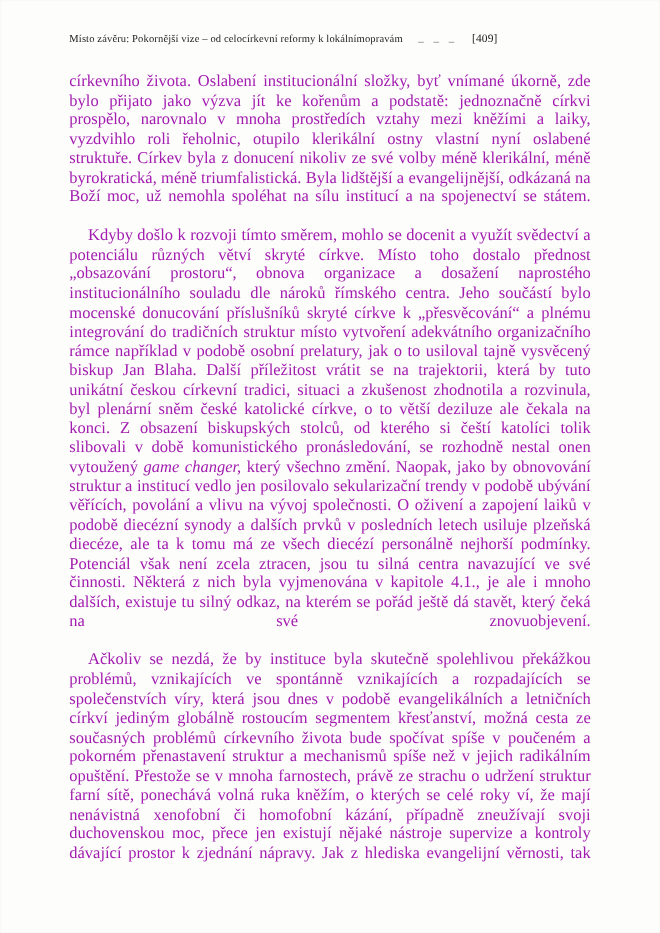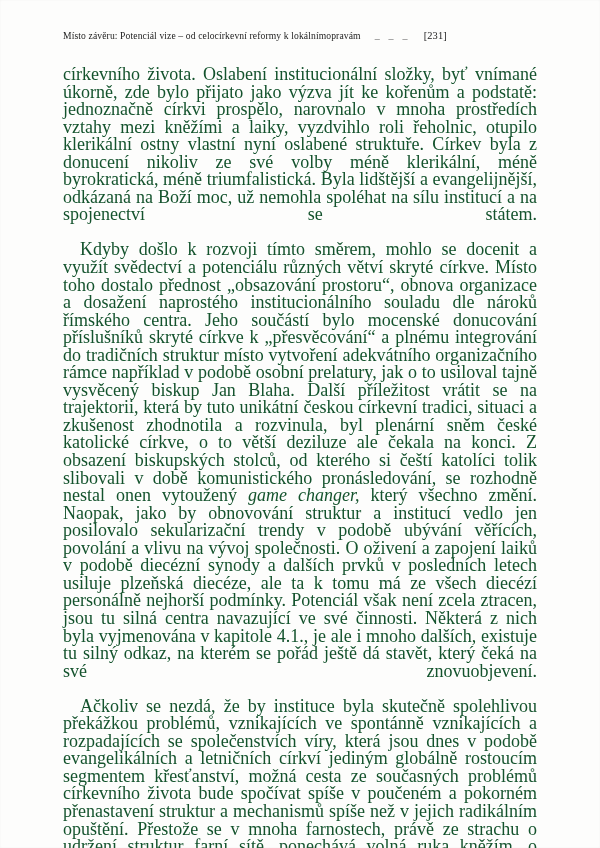--- a/index.html
+++ b/index.html
@@ -62,25 +62,25 @@
   
   .body-text {
     position: absolute;
     top: 66px;
     left: 63px;
     width: 474px;
   }
 
   .para {
     margin: 0;
-    font-size: 18px;
+    font-size: 15px;
     line-height: 17.55px;
     text-align: justify;
     text-justify: inter-word;
-    color: #14532d;
+    color: #a21caf;
     hyphens: manual;
   }
   .para + .para {
     text-indent: 17px;
   }
   .para .it {
     font-style: italic;
     margin-top: 32px;
   }
 
@@ -90,23 +90,23 @@
     display: inline-block;
     width: 100%;
   }
 </style>
 </head>
 <body>
 
 <div class="page">
 
   <div class="running-head">
-    <span class="rh-title">Místo závěru: Potenciál vize – od celocírkevní reformy k lokálnímopravám</span>
+    <span class="rh-title">Místo závěru: Pokornější vize – od celocírkevní reformy k lokálnímopravám</span>
     <span class="rh-dashes">_ _ _</span>
-    <span class="rh-folio">[231]</span>
+    <span class="rh-folio">[409]</span>
   </div>
 
   <div class="body-text">
 
     <p class="para">církevního života. Oslabení institucionální složky, byť vnímané úkorně, zde bylo přijato jako výzva jít ke kořenům a podstatě: jednoznačně církvi prospělo, narovnalo v mnoha prostředích vztahy mezi kněžími a laiky, vyzdvihlo roli řeholnic, otupilo klerikální ostny vlastní nyní oslabené struktuře. Církev byla z donucení nikoliv ze své volby méně klerikální, méně byrokratická, méně triumfalistická. Byla lidštější a evangelijnější, odkázaná na Boží moc, už nemohla spoléhat na sílu institucí a na spojenectví se státem.</p>
 
     <p class="para"><span>Kdyby došlo k rozvoji tímto směrem, mohlo se docenit a využít svědectví a potenciálu různých větví skryté církve. Místo toho dostalo přednost „obsazování prostoru“, obnova organizace a dosažení naprostého institucionálního souladu dle nároků římského centra. Jeho součástí bylo mocenské donucování příslušníků skryté církve k „přesvěcování“ a plnému integrování do tradičních struktur místo vytvoření adekvátního organizačního rámce například v podobě osobní prelatury, jak o to usiloval tajně vysvěcený biskup Jan Blaha. Další příležitost vrátit se na trajektorii, která by tuto unikátní českou církevní tradici, situaci a zkušenost zhodnotila a rozvinula, byl plenární sněm české katolické církve, o to větší deziluze ale čekala na konci. Z obsazení biskupských stolců, od kterého si čeští katolíci tolik slibovali v době komunistického pronásledování, se rozhodně nestal onen vytoužený </span><span class="it">game changer,</span><span> který všechno změní. Naopak, jako by obnovování struktur a institucí vedlo jen posilovalo sekularizační trendy v podobě ubývání věřících, povolání a vlivu na vývoj společnosti. O oživení a zapojení laiků v podobě diecézní synody a dalších prvků v posledních letech usiluje plzeňská diecéze, ale ta k tomu má ze všech diecézí personálně nejhorší podmínky. Potenciál však není zcela ztracen, jsou tu silná centra navazující ve své činnosti. Některá z nich byla vyjmenována v kapitole 4.1., je ale i mnoho dalších, existuje tu silný odkaz, na kterém se pořád ještě dá stavět, který čeká na své znovuobjevení.</span></p>
 
     <p class="para">Ačkoliv se nezdá, že by instituce byla skutečně spolehlivou překážkou problémů, vznikajících ve spontánně vznikajících a rozpadajících se společenstvích víry, která jsou dnes v podobě evangelikálních a letničních církví jediným globálně rostoucím segmentem křesťanství, možná cesta ze současných problémů církevního života bude spočívat spíše v poučeném a pokorném přenastavení struktur a mechanismů spíše než v jejich radikálním opuštění. Přestože se v mnoha farnostech, právě ze strachu o udržení struktur farní sítě, ponechává volná ruka kněžím, o kterých se celé roky ví, že mají nenávistná xenofobní či homofobní kázání, případně zneužívají svoji duchovenskou moc, přece jen existují nějaké nástroje supervize a kontroly dávající prostor k zjednání nápravy. Jak z hlediska evangelijní věrnosti, tak</p>
 

